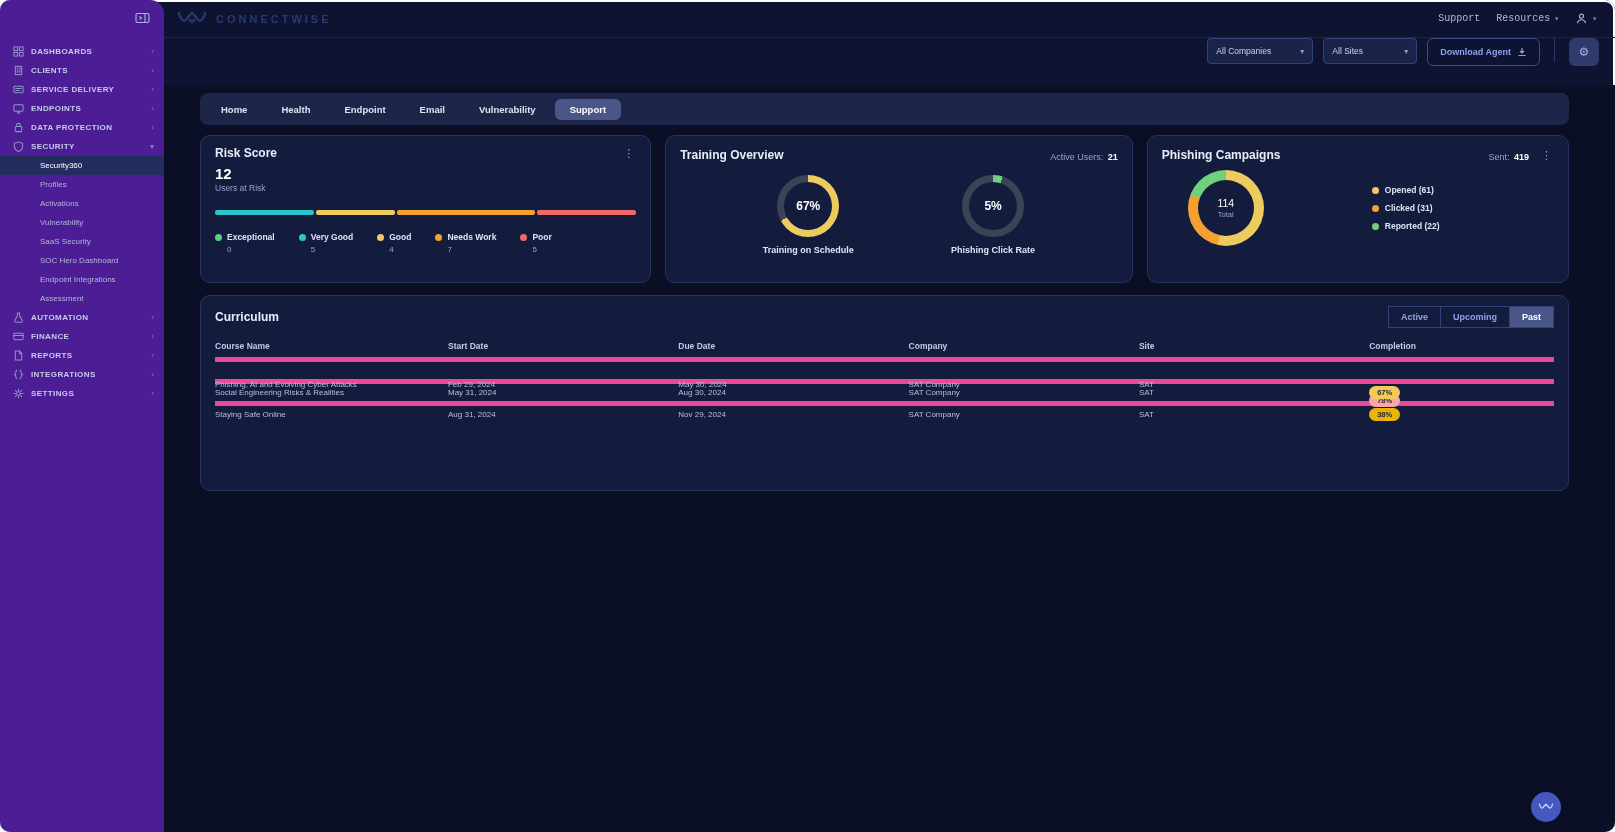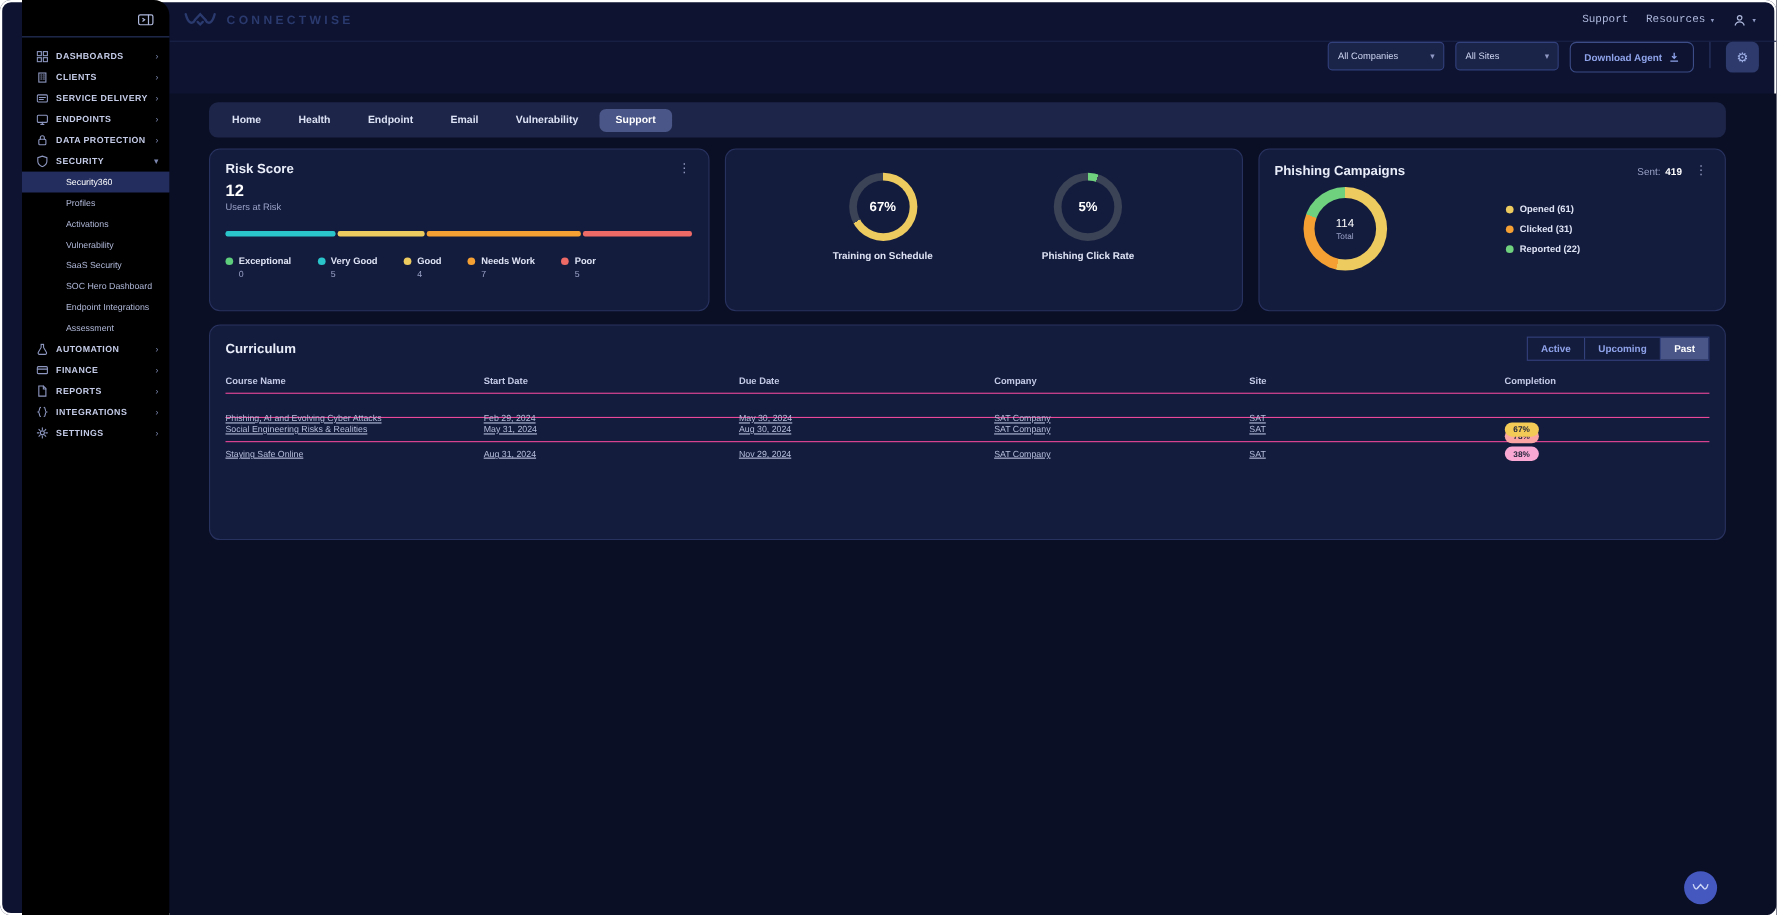--- a/index.html
+++ b/index.html
@@ -1,20 +1,20 @@
 <!DOCTYPE html>
 <html><head>
 <meta charset="utf-8">
 <style>
   *{box-sizing:border-box;margin:0;padding:0;}
   body{background:#ffffff;font-family:"Liberation Sans","DejaVu Sans",sans-serif;display:flex;justify-content:center;align-items:flex-start;}
   .app{width:1615px;height:832px;background:#0d1331;border-radius:10px;overflow:hidden;display:flex;position:relative;box-shadow:0 0 0 2px #fff inset;}
 
   
-  .sidebar{width:134px;background:#000000;border-top-right-radius:14px;flex-shrink:0;display:flex;flex-direction:column;padding-top:8px;z-index:2;margin-left:20px;}
+  .sidebar{width:164px;background:#4c1d95;border-top-right-radius:14px;flex-shrink:0;display:flex;flex-direction:column;padding-top:8px;z-index:2;}
   .sb-top{display:flex;justify-content:flex-end;padding:4px 14px 0;}
   .sb-div{border-top:1px solid #2a3766;margin:9px 0 8px;}
   .nav-item{display:flex;align-items:center;gap:7px;padding:0 10px 0 13px;height:19px;cursor:pointer;}
   .nav-ic{color:#8d97c0;display:flex;align-items:center;}
   .nav-lb{flex:1;font-size:8px;font-weight:700;letter-spacing:.4px;color:#c5cce8;white-space:nowrap;}
   .nav-ch{font-size:8px;color:#7d87b0;}
   .sub-item{padding-left:40px;height:19px;display:flex;align-items:center;font-size:8px;color:#b0b8d8;cursor:pointer;white-space:nowrap;}
   .sub-item.active{background:#242e5e;color:#fff;}
 
   
@@ -79,21 +79,21 @@
 
   .curriculum{margin-top:12px;height:196px;background:#141c3e;border:1px solid #28325e;border-radius:10px;padding:10px 14px;}
   .cur-head{display:flex;justify-content:space-between;align-items:center;}
   .filter-group{display:flex;border:1px solid #32407c;border-radius:0;overflow:hidden;}
   .fbtn{background:transparent;border:none;border-left:1px solid #32407c;color:#8fa3ea;font-size:9px;font-weight:600;padding:5px 12px;cursor:pointer;font-family:inherit;}
   .fbtn:first-child{border-left:none;}
   .fbtn.active{background:#4a5687;color:#fff;}
   .tgrid{margin-top:8px;}
   .thead,.tr{display:grid;grid-template-columns:17.4% 17.2% 17.2% 17.2% 17.2% 1fr;align-items:center;}
   .th{font-size:8.5px;font-weight:700;color:#c3cae6;padding:5px 0 6px;}
-  .tr{border-top:1px solid #ec4899;height:22px;font-size:8px;color:#b7bfdc;cursor:pointer;text-decoration:underline;}
+  .tr{border-top:5px solid #ec4899;height:22px;font-size:8px;color:#b7bfdc;cursor:pointer;}
   .badge{font-size:7.5px;font-weight:700;color:#23263a;padding:2px 8px;border-radius:8px;display:inline-block;}
 
   .fab{position:absolute;right:54px;bottom:10px;width:30px;height:30px;border-radius:50%;background:#4558c0;display:flex;align-items:center;justify-content:center;cursor:pointer;border:none;}
 </style>
 </head>
 <body>
 
 <div class="app">
 
   <aside class="sidebar">
@@ -344,20 +344,27 @@
                 <div class="lg-top">
                   <span class="dot" style="background:#ee6a67"></span>
                   <span class="lg-lb">Poor</span>
                 </div>
                 <div class="lg-val">5</div>
               </div>
             </div>
         </section>
 
         <section class="card training">
+          <div class="card-head">
+            <span class="card-title">Training Overview</span>
+            <span class="head-right">
+              <span><span class="stat-lb">Active Users:</span>
+              <span class="stat-val">21</span></span>
+            </span>
+          </div>
           <div class="t-body">
             <div class="t-donut">
               <div class="donut-ring" style="background: conic-gradient(rgb(238, 203, 95) 0deg, rgb(238, 203, 95) 67%, rgb(59, 67, 86) 67%, rgb(59, 67, 86) 100%);">
                   <div class="donut-hole"></div>
                   <span class="donut-pct">67%</span>
                 </div>
               <span class="donut-lb">Training on Schedule</span>
             </div>
             <div class="t-donut">
               <div class="donut-ring" style="background: conic-gradient(rgb(111, 209, 126) 0deg, rgb(111, 209, 126) 5%, rgb(59, 67, 86) 5%, rgb(59, 67, 86) 100%);">
@@ -438,21 +445,21 @@
                 <div class="td">SAT Company</div>
                 <div class="td">SAT</div>
                 <div class="td"><span class="badge" style="background: rgb(242, 202, 85);">67%</span></div>
               </div>
               <div class="tr">
                 <div class="td">Staying Safe Online</div>
                 <div class="td">Aug 31, 2024</div>
                 <div class="td">Nov 29, 2024</div>
                 <div class="td">SAT Company</div>
                 <div class="td">SAT</div>
-                <div class="td"><span class="badge" style="background: #f9a8d4;">38%</span></div>
+                <div class="td"><span class="badge" style="background: #eab308;">38%</span></div>
               </div>
             </div>
         </div>
       </section>
 
     </div>
   </div>
 
   <button class="fab">
     <span style="display:flex;">

